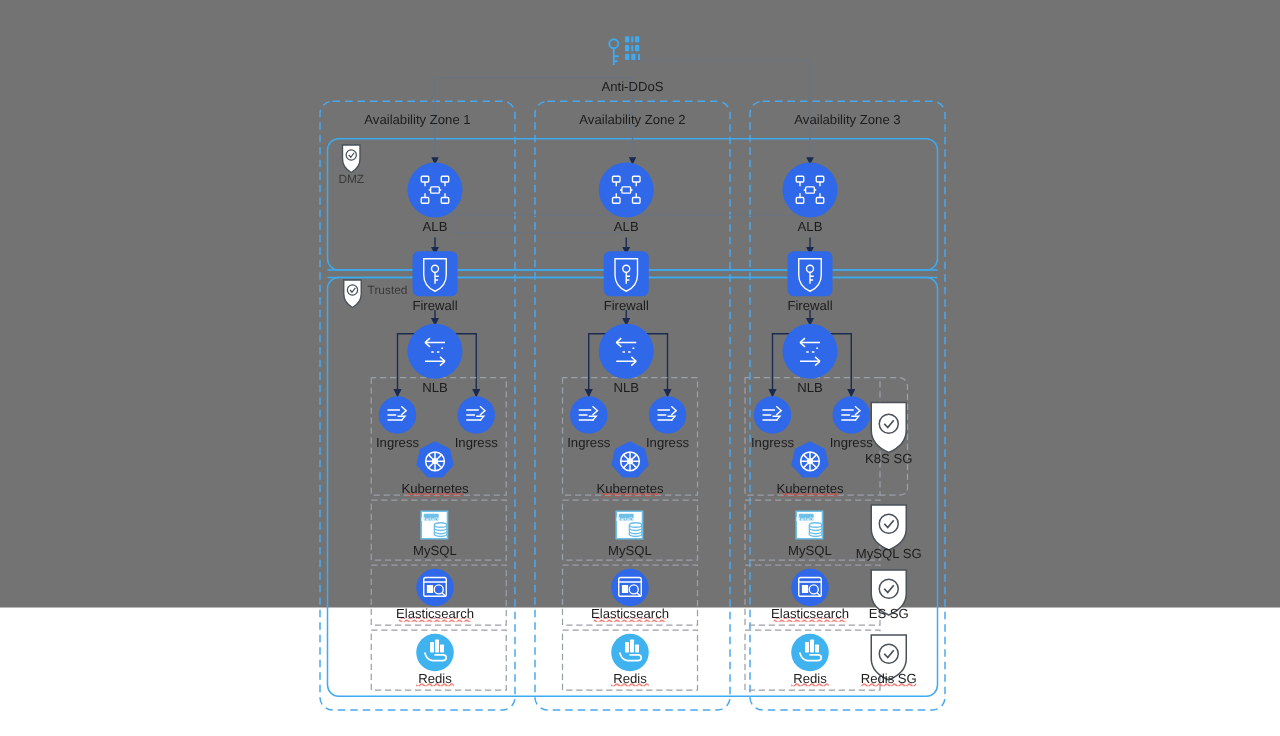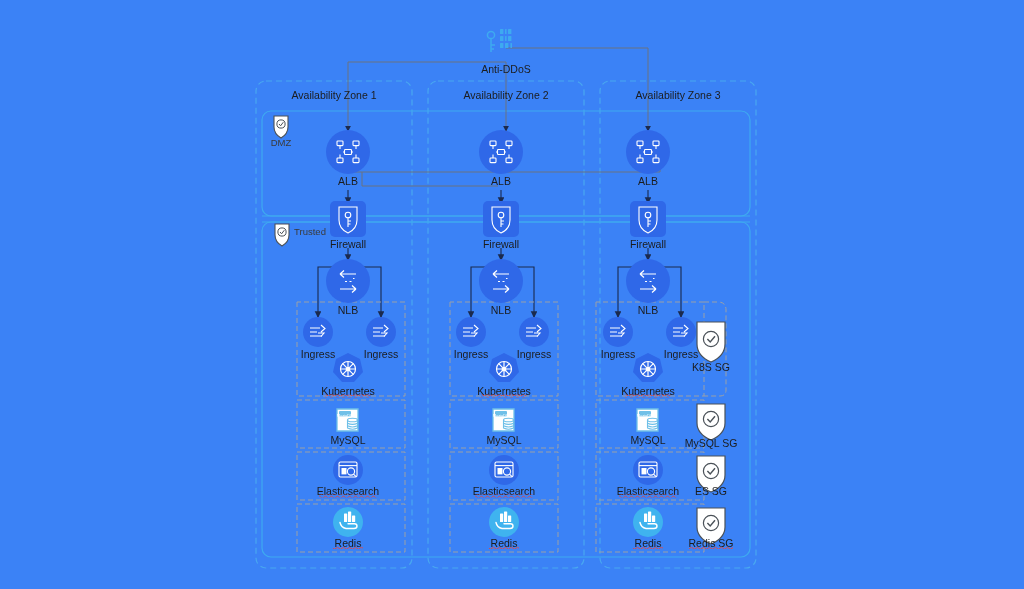--- a/index.html
+++ b/index.html
@@ -1,17 +1,17 @@
 <!DOCTYPE html>
 <html><head>
 <meta charset="utf-8">
 <style>
   html,body{margin:0;padding:0;background:#ffffff;}
   body{width:1024px;height:589px;font-family:"Liberation Sans",sans-serif;overflow:hidden;}
-  #stage{position:relative;width:1024px;height:589px;background:#3b82f6;}
+  #stage{position:relative;width:1024px;height:486px;background:#737373;}
   svg#diagram{position:absolute;left:0;top:0;width:1024px;height:589px;}
   .lbl{font-family:"Liberation Sans",sans-serif;font-size:10.5px;fill:#1c1c1c;text-anchor:middle;dominant-baseline:middle;}
   .lbl-zone{font-family:"Liberation Sans",sans-serif;font-size:10.5px;fill:#1c1c1c;text-anchor:middle;}
   .lbl-sm{font-family:"Liberation Sans",sans-serif;font-size:9.5px;fill:#3a3a3a;text-anchor:middle;}
 </style>
 </head>
 <body>
 
 <div id="stage">
 <svg id="diagram" viewBox="0 0 1024 589" xmlns="http://www.w3.org/2000/svg">

